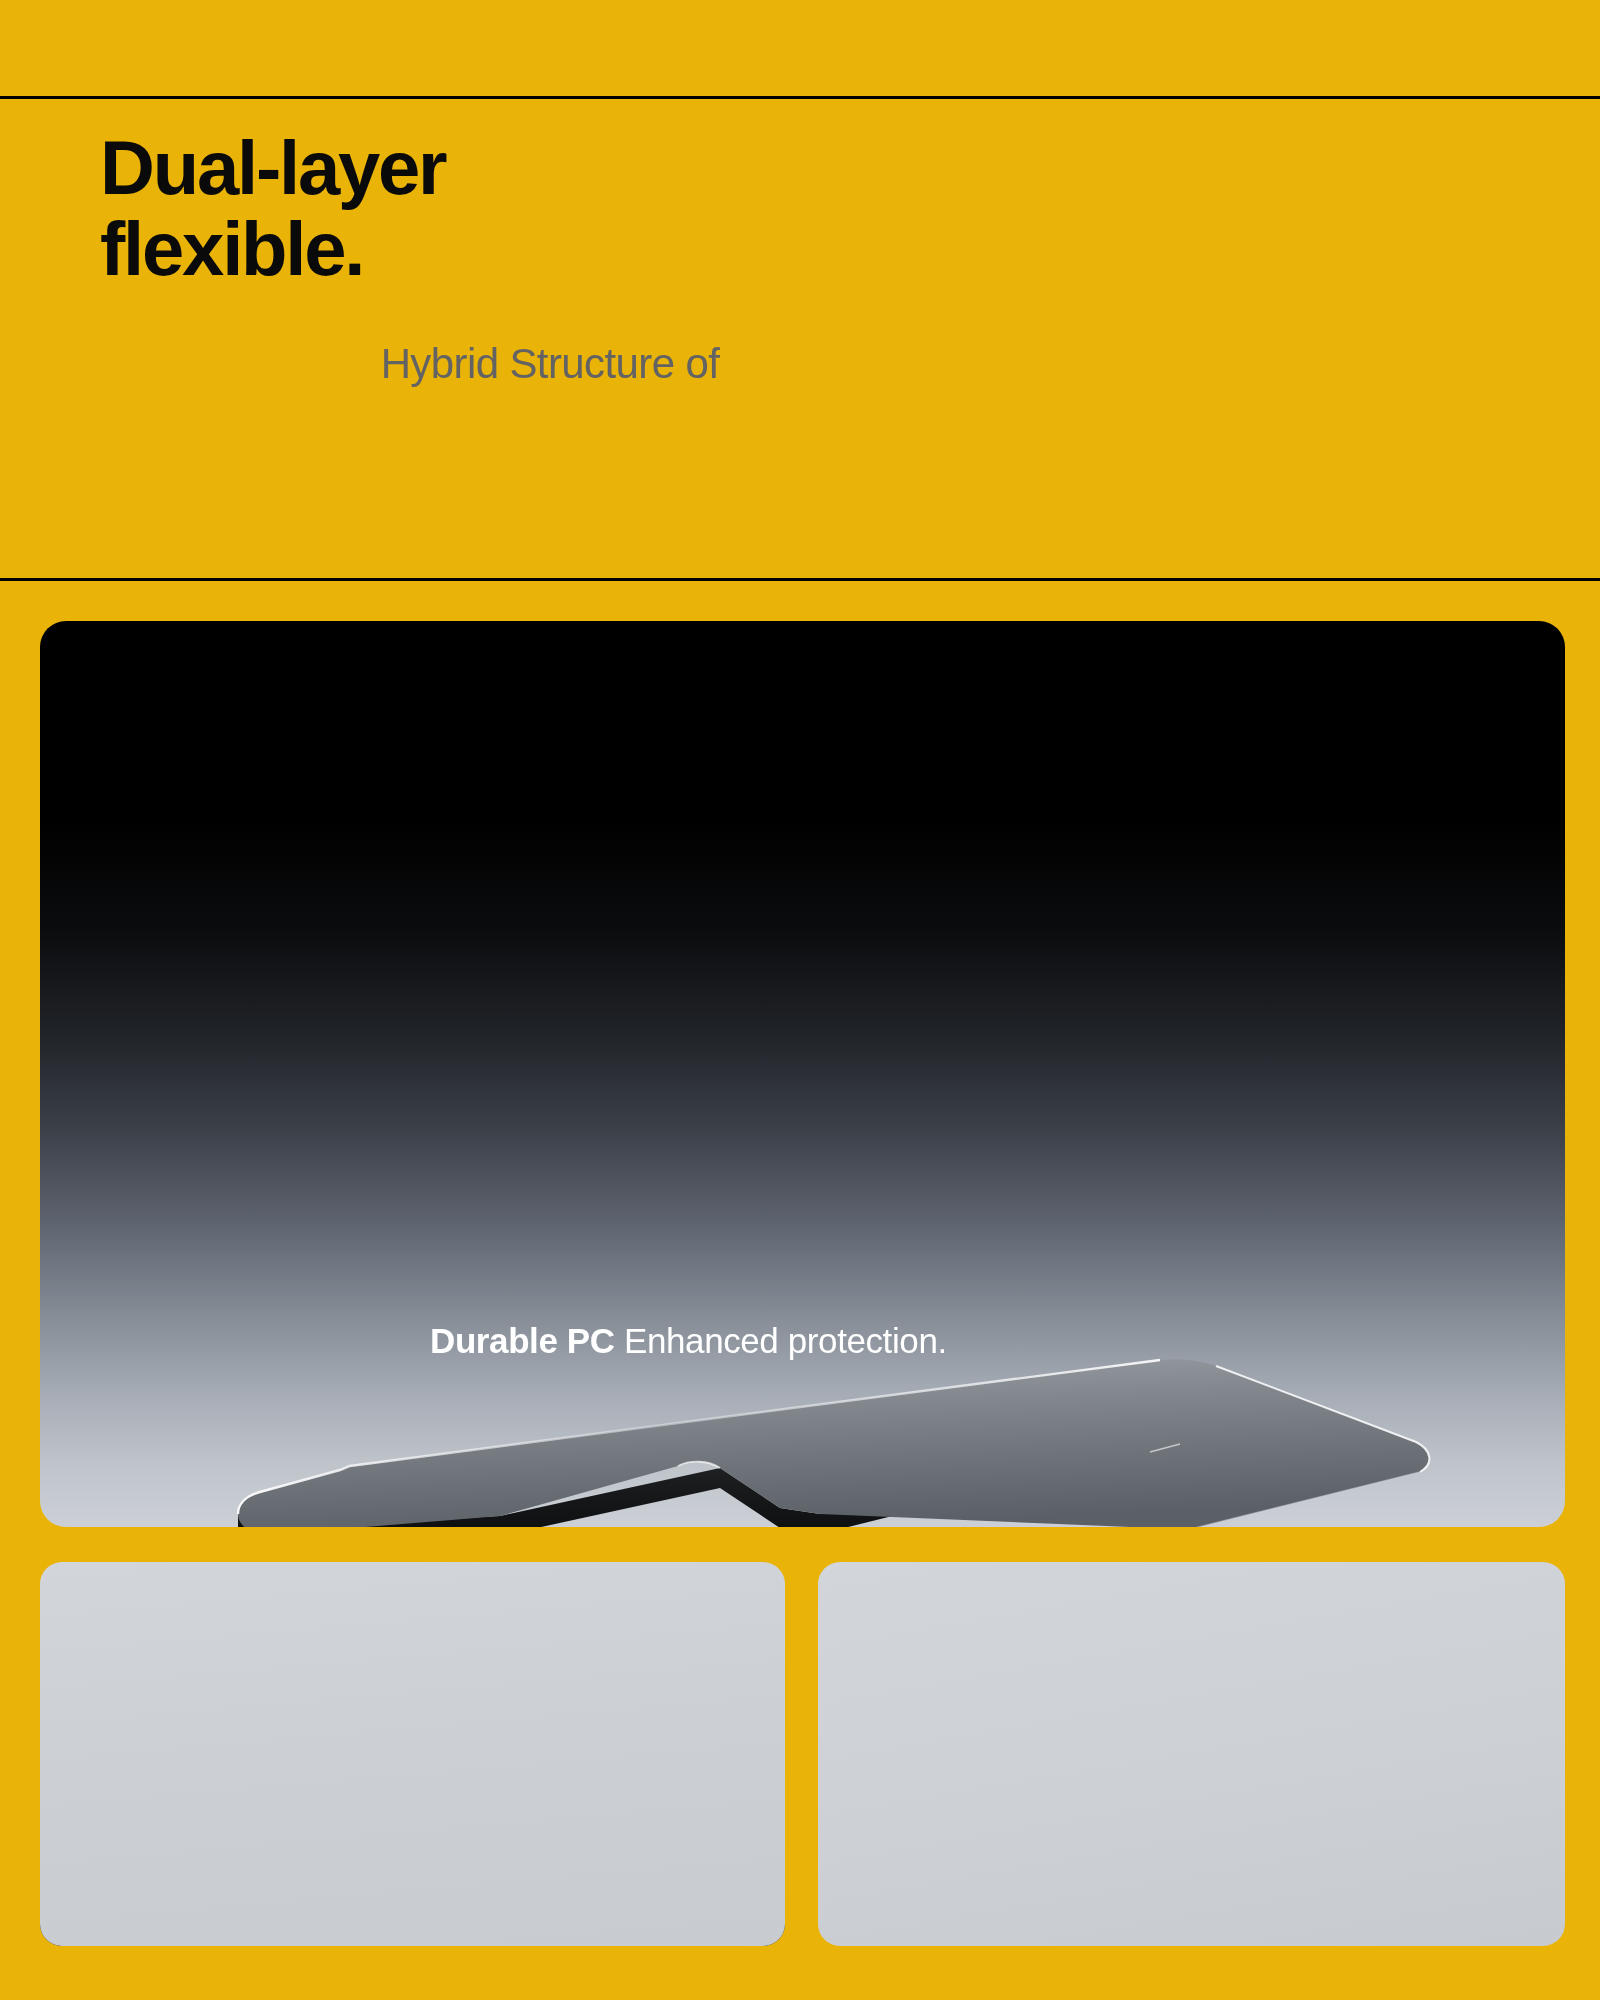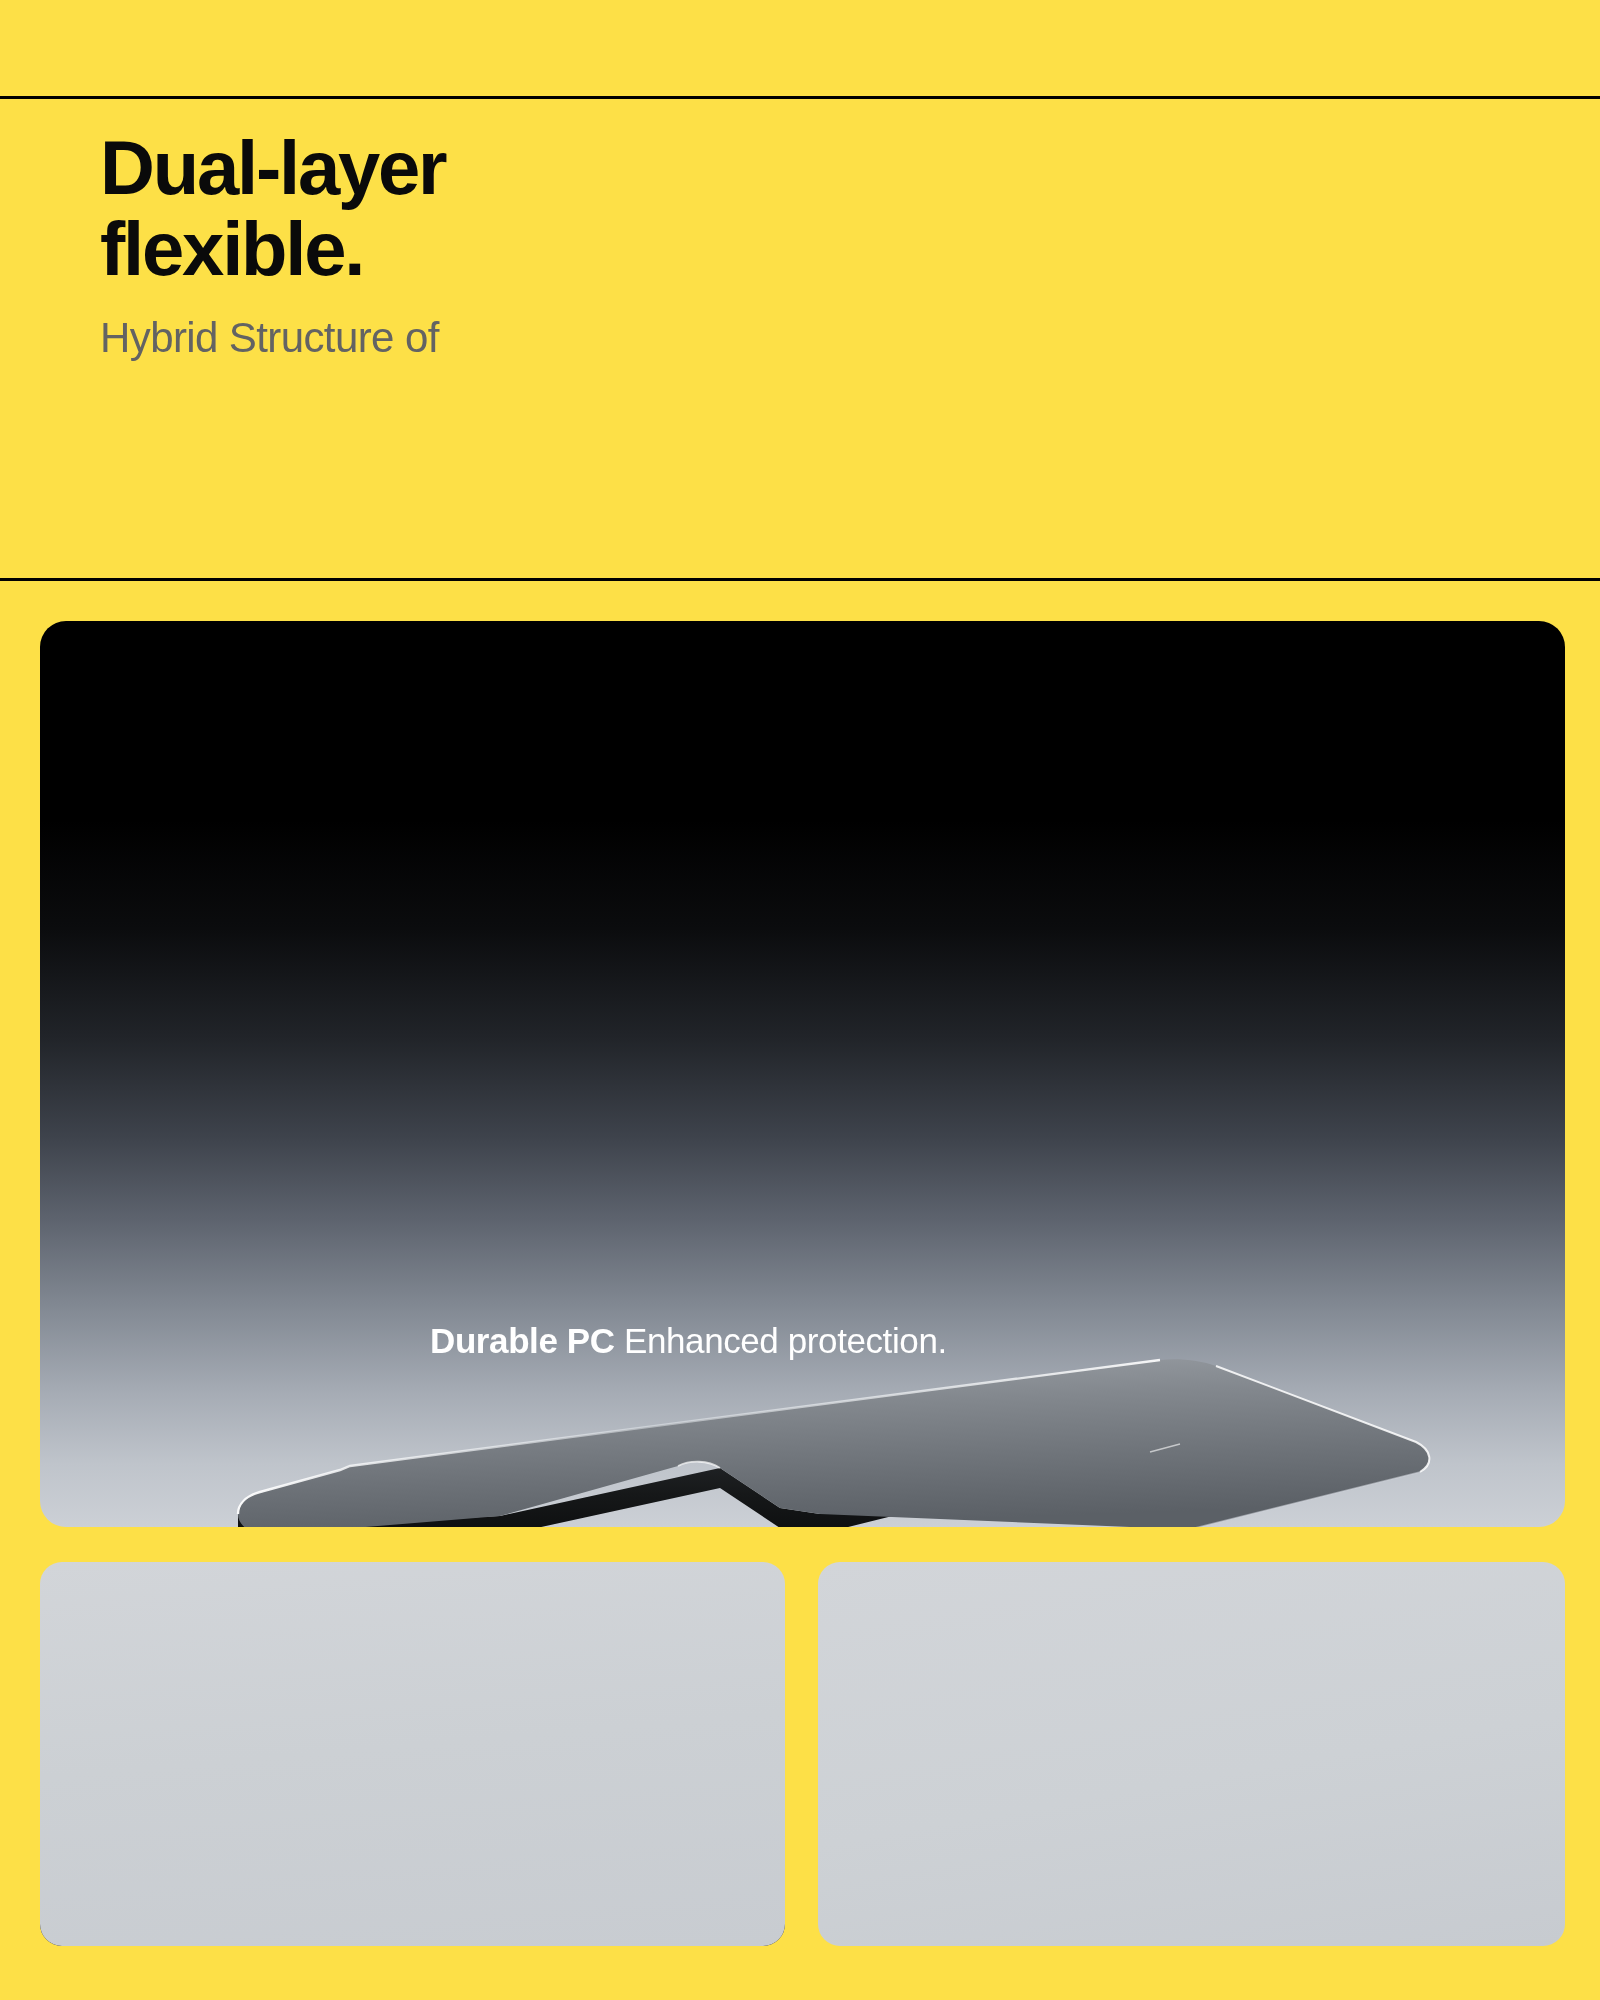--- a/index.html
+++ b/index.html
@@ -9,21 +9,21 @@
     height: 2000px;
     background: #fafafa;
     font-family: "Liberation Sans", sans-serif;
     overflow: hidden;
   }
 
   #page {
     position: relative;
     width: 1600px;
     height: 2000px;
-    background: #fde047;
+    background: #eab308;
   }
 
   
   .rule {
     position: absolute;
     left: 0;
     width: 1600px;
     height: 3px;
     background: #000;
   }
@@ -38,26 +38,27 @@
     width: 900px;
   }
   .headline {
     font-size: 76px;
     line-height: 1.06;
     font-weight: 700;
     color: #0a0a0a;
     letter-spacing: -2.2px;
   }
   .subhead {
-    margin-top: 22px;
+    margin-top: 48px;
     font-size: 42px;
     line-height: 1.27;
     font-weight: 400;
     color: #636363;
     letter-spacing: -0.6px;
+    text-align: center;
   }
 
   
   .hero {
     position: absolute;
     left: 40px;
     top: 621px;
     width: 1525px;
     height: 906px;
     border-radius: 26px;

